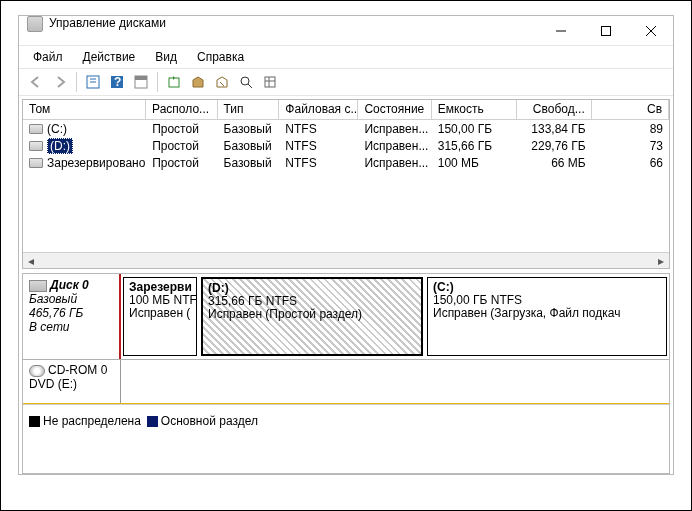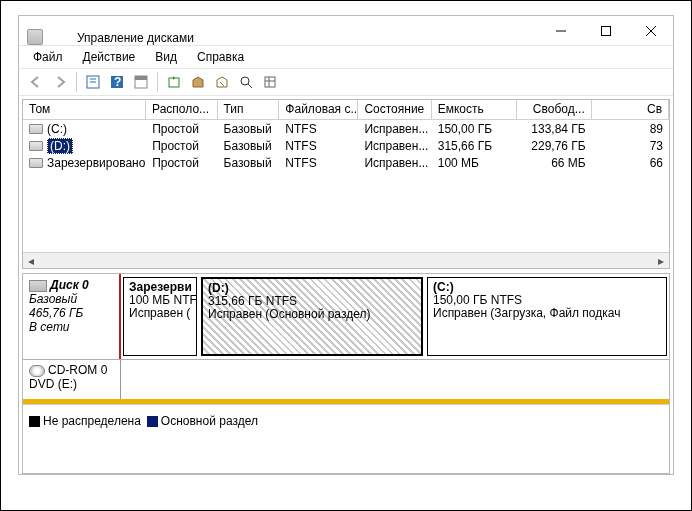--- a/index.html
+++ b/index.html
@@ -1,20 +1,20 @@
 <!DOCTYPE html>
 <html><head>
 <meta charset="utf-8">
 <style>
 * { box-sizing: border-box; font-family: "Segoe UI", Tahoma, sans-serif; font-size: 12px; }
 body { margin: 0; background: #fff; display: flex; justify-content: center; align-items: center; height: 511px; }
 .frame { width: 692px; height: 511px; border: 1px solid #000; padding: 14px 16px 22px 16px; background: #fff; position: relative; }
 .window { width: 656px; height: 460px; border: 1px solid #b9b9b9; background: #fff; display: flex; flex-direction: column; margin: 0 auto; }
 
-.titlebar { height: 30px; display: flex; align-items: flex-end; padding: 0 0 0 8px; border-bottom: 1px solid #e6e6e6; gap: 28px; }
+.titlebar { height: 30px; display: flex; align-items: flex-start; padding: 0 0 0 8px; border-bottom: 1px solid #e6e6e6; }
 .titlebar .app-icon { width: 16px; height: 16px; background: linear-gradient(#d8d8d8,#bcbcbc); border: 1px solid #999; border-radius: 2px; margin-right: 6px; }
 .titlebar .title { flex: 1; font-size: 12px; color: #000; }
 .titlebar .winbtns { display: flex; height: 100%; }
 .titlebar .winbtns div { width: 45px; display: flex; align-items: center; justify-content: center; font-size: 13px; color: #333; }
 
 .menubar { height: 22px; display: flex; align-items: center; padding: 0 6px; gap: 4px; }
 .menubar span { padding: 2px 8px; }
 
 .toolbar { height: 28px; display: flex; align-items: center; padding: 0 6px; border-top: 1px solid #e6e6e6; border-bottom: 1px solid #e6e6e6; gap: 2px; }
 .tbtn { width: 22px; height: 22px; display: flex; align-items: center; justify-content: center; border: 1px solid transparent; }
@@ -51,21 +51,21 @@
 .disk-info .di-icon { width: 18px; height: 12px; background: linear-gradient(#d8d8d8,#bcbcbc); border: 1px solid #888; display: inline-block; vertical-align: middle; margin-right: 3px; }
 .disk-info .di-name { font-weight: bold; }
 .partitions { flex: 1; display: flex; padding: 0; }
 .part { border: 1px solid #000; margin: 3px 2px; display: flex; flex-direction: row; }
 .part-top { height: 14px; background: #0a1a6a; }
 .part-body { flex: 1; padding: 3px 5px; line-height: 13px; overflow: hidden; white-space: nowrap; }
 .part.selected .part-body { background: repeating-linear-gradient(45deg, #fff, #fff 3px, #c8c8c8 3px, #c8c8c8 5px); }
 .part.selected { border: 2px solid #000; }
 .part-body .pname { font-weight: bold; }
 
-.cd-row { display: flex; height: 44px; border-bottom: 5px solid #eab308; gap: 48px; }
+.cd-row { display: flex; height: 44px; border-bottom: 1px solid #eab308; gap: 48px; }
 .cd-info { width: 98px; border-right: 1px solid #999; padding: 3px 6px; line-height: 14px; }
 .cd-icon { width: 16px; height: 12px; border: 1px solid #888; border-radius: 7px; display: inline-block; background: radial-gradient(circle,#fff 30%,#ccc 70%); vertical-align: middle; margin-right: 3px; }
 
 .legend { height: 18px; display: flex; align-items: center; padding: 16px 6px; gap: 6px; font-size: 12px; border-top: 1px solid #d0d0d0; }
 .legend .sw { width: 11px; height: 11px; display: inline-block; margin-right: 3px; vertical-align: middle; }
 .sw.black { background: #000; }
 .sw.blue { background: #0a1a6a; }
 
 svg { display: block; }
 </style>
@@ -243,21 +243,21 @@
             <div class="pname">Зарезерви</div>
             <div>100 МБ NTF</div>
             <div>Исправен (</div>
           </div>
         </div>
         <div class="part selected" style="width:222px">
           <div class="part-top"></div>
           <div class="part-body">
             <div class="pname">(D:)</div>
             <div>315,66 ГБ NTFS</div>
-            <div>Исправен (Основной раздел)</div>
+            <div>Исправен (Простой раздел)</div>
           </div>
         </div>
         <div class="part" style="flex:1">
           <div class="part-top"></div>
           <div class="part-body">
             <div class="pname">(C:)</div>
             <div>150,00 ГБ NTFS</div>
             <div>Исправен (Загрузка, Файл подкач</div>
           </div>
         </div>

